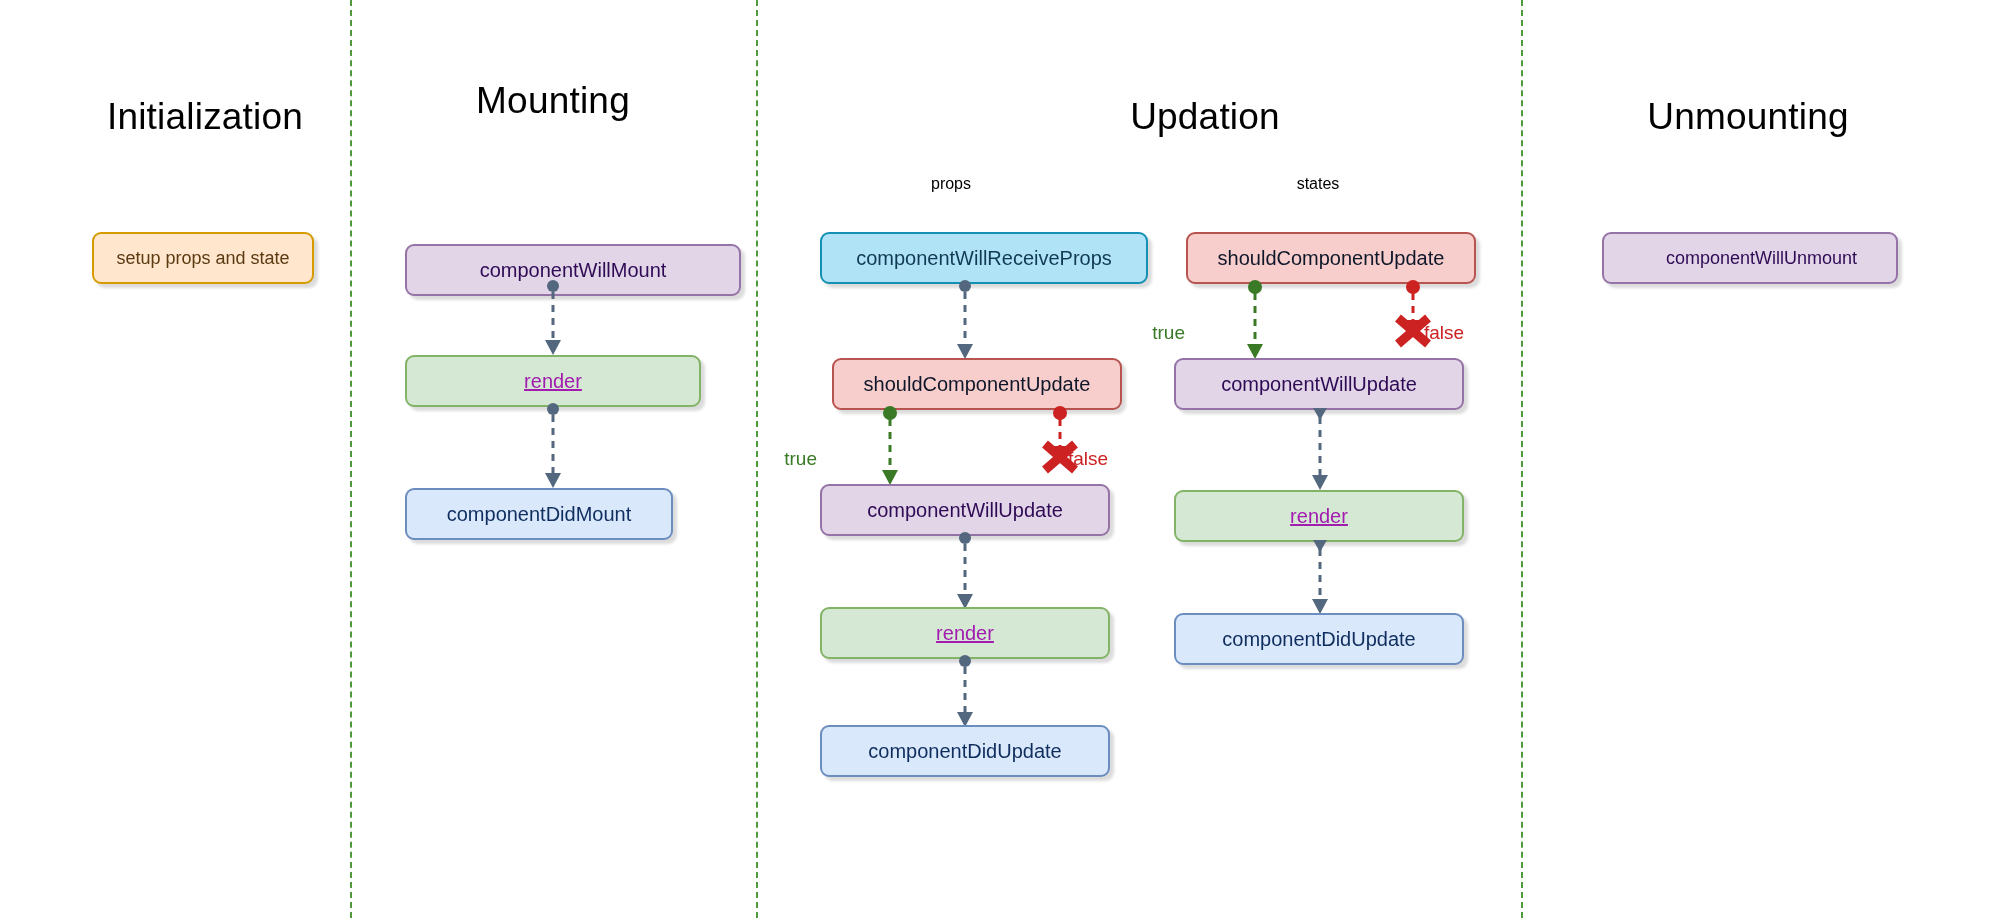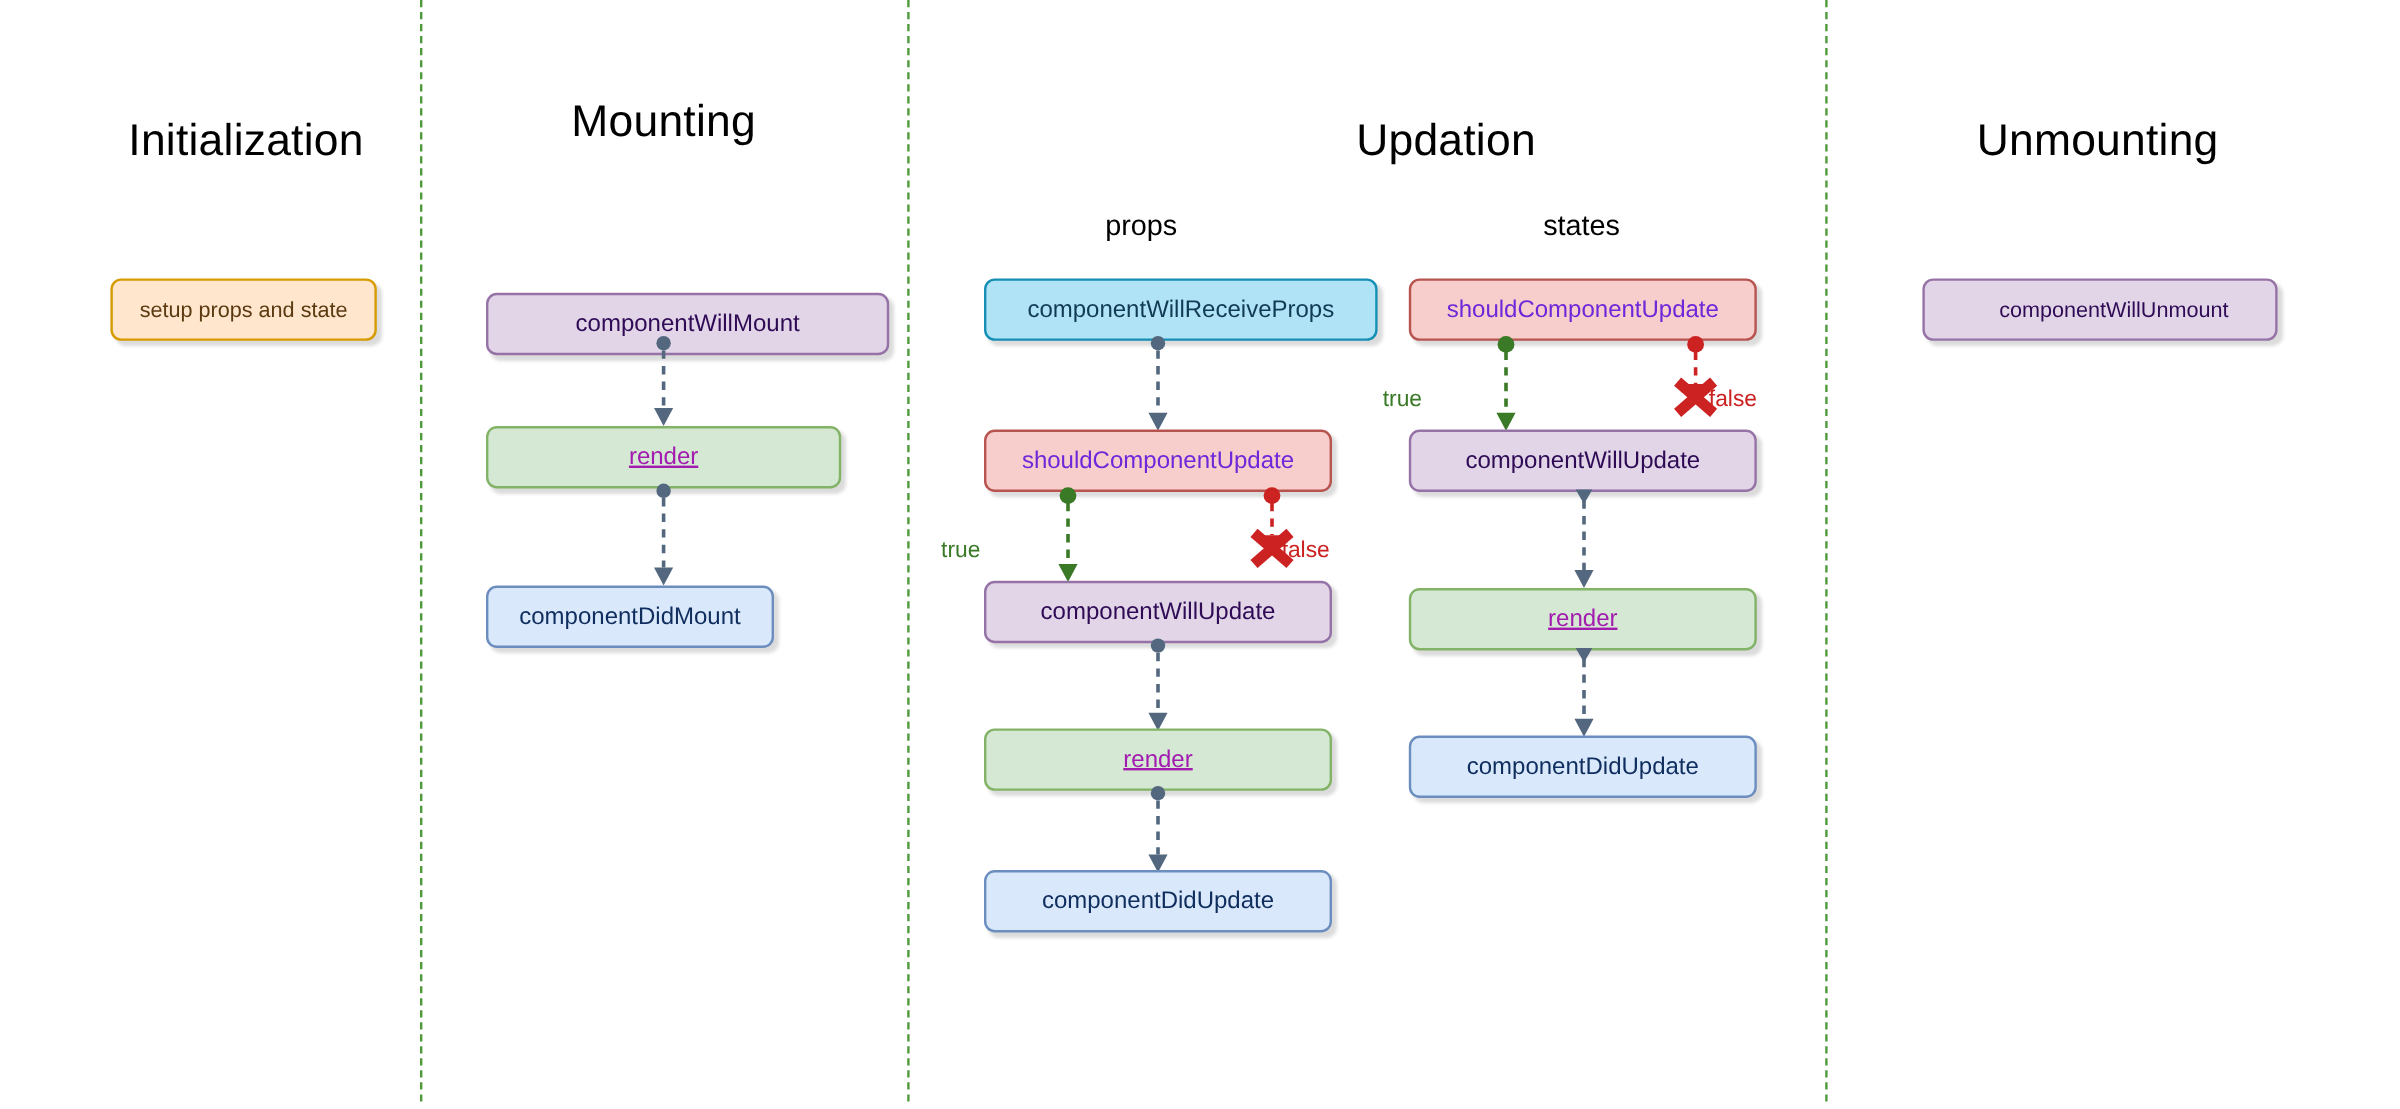--- a/index.html
+++ b/index.html
@@ -31,21 +31,21 @@
     font-size: 37px;
     color: #000000;
     font-weight: 400;
     text-align: center;
     white-space: nowrap;
     transform: translateX(-50%);
     letter-spacing: .2px;
   }
   .sub-title {
     position: absolute;
-    font-size: 24px;
+    font-size: 16px;
     color: #000000;
     font-weight: 400;
     text-align: center;
     white-space: nowrap;
     transform: translateX(-50%);
   }
 
   
   .node {
     position: absolute;
@@ -60,21 +60,21 @@
     white-space: nowrap;
     user-select: none;
     text-align: center;
   }
   .node.small { font-size: 18px; }
 
   .n-purple { background: #e1d5e7; border-color: #9673a6; color: #2f0b56; }
   .n-green  { background: #d5e8d4; border-color: #82b366; color: #a21caf; text-decoration: underline; }
   .n-blue   { background: #dae8fc; border-color: #6c8ebf; color: #0f2e5e; }
   .n-cyan   { background: #b0e3f6; border-color: #168fb5; color: #113a55; }
-  .n-red    { background: #f8cecc; border-color: #b85450; color: #6d28d9; }
+  .n-red    { background: #f8cecc; border-color: #b85450; color: #0f172a; margin-left: 12px; }
   .n-orange { background: #ffe6cc; border-color: #d79b00; color: #5b3a12; }
 
   
   .conn { position: absolute; }
   .conn svg { display: block; overflow: visible; }
 
   .branch-label {
     position: absolute;
     font-size: 19px;
     white-space: nowrap;
@@ -114,21 +114,21 @@
   <div class="node n-green" style="left:405px; top:355px; width:296px;">render</div>
 
   <div class="conn" style="left:538px; top:405px;">
     <svg width="30" height="86" viewBox="0 0 30 86">
       <circle cx="15" cy="4" r="6" fill="#53687e"></circle>
       <line x1="15" y1="10" x2="15" y2="68" stroke="#53687e" stroke-width="3" stroke-dasharray="7 6"></line>
       <polygon points="7,68 23,68 15,83" fill="#53687e"></polygon>
     </svg>
   </div>
 
-  <div class="node n-blue" style="left:405px; top:488px; width:240px;">componentDidMount</div>
+  <div class="node n-blue" style="left:405px; top:488px; width:268px;">componentDidMount</div>
 
   <div class="node n-cyan" style="left:820px; top:232px; width:328px;">componentWillReceiveProps</div>
 
   <div class="conn" style="left:950px; top:282px;">
     <svg width="30" height="80" viewBox="0 0 30 80">
       <circle cx="15" cy="4" r="6" fill="#53687e"></circle>
       <line x1="15" y1="10" x2="15" y2="62" stroke="#53687e" stroke-width="3" stroke-dasharray="7 6"></line>
       <polygon points="7,62 23,62 15,77" fill="#53687e"></polygon>
     </svg>
   </div>

